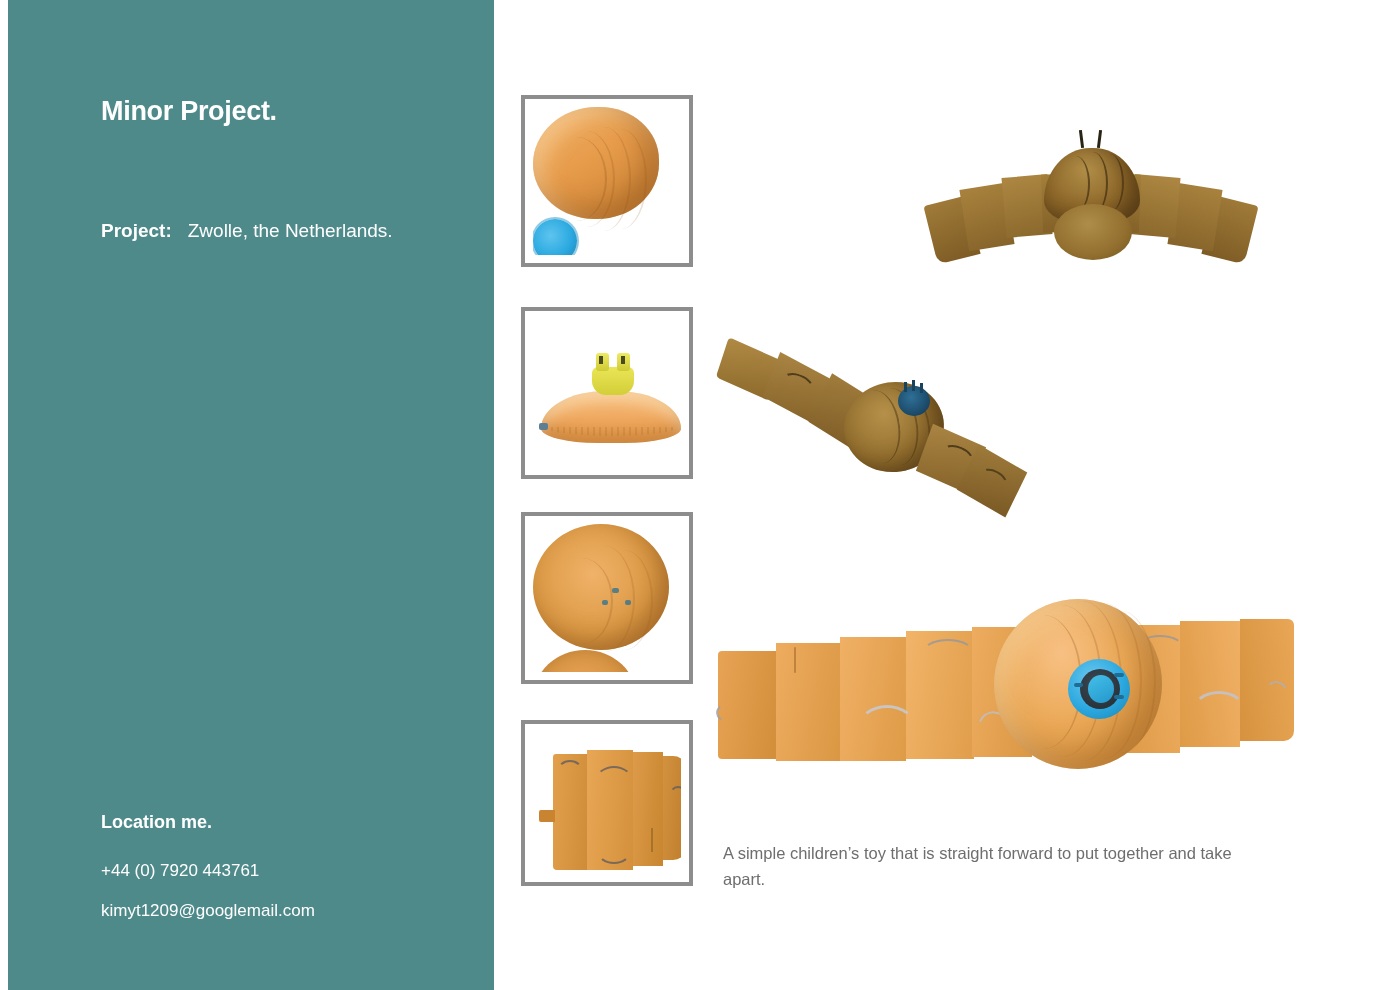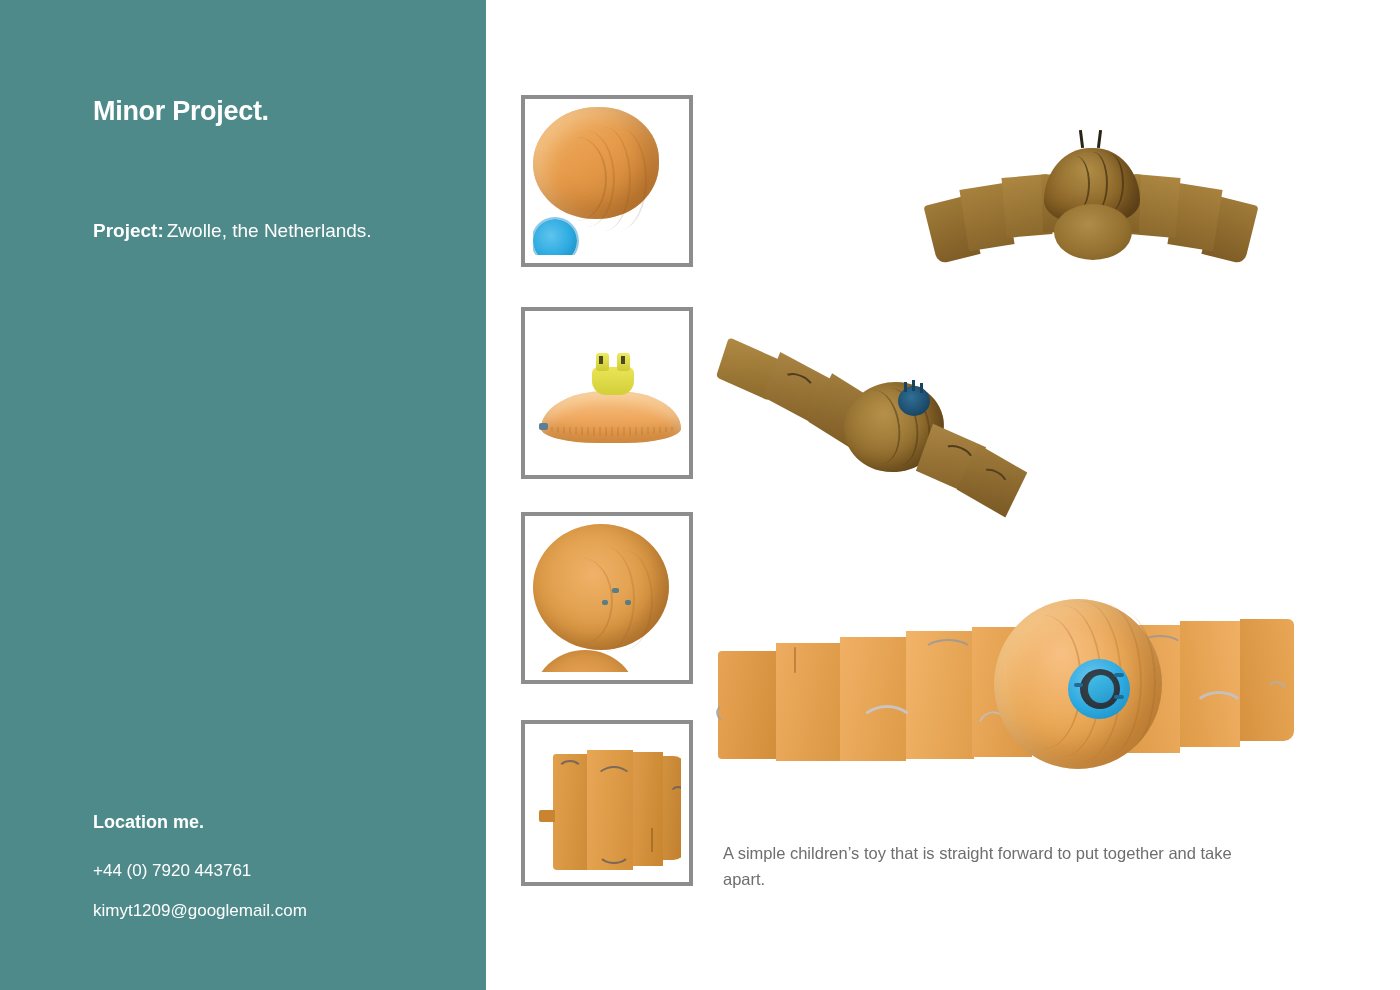--- a/index.html
+++ b/index.html
@@ -6,40 +6,40 @@
   html,body { width:1400px; height:990px; }
   body {
     font-family:"Liberation Sans", sans-serif;
     background:#ffffff;
     overflow:hidden;
     position:relative;
   }
 
   
   #sidebar {
-    position:absolute; left:0; top:0;
+    position:absolute; left:8px; top:0;
     width:486px; height:990px;
     background:#4f8a8b;
   }
   #project-title {
     position:absolute; left:93px; top:96px;
     font-size:27px; font-weight:bold; color:#ffffff;
     letter-spacing:-0.3px;
   }
   #project-subtitle {
     position:absolute; left:93px; top:157px;
     font-size:20px; font-weight:bold; color:#ffffff;
     letter-spacing:-0.2px;
   }
   #location-row {
     position:absolute; left:93px; top:220px;
     font-size:19px; color:#ffffff; white-space:nowrap;
   }
   #location-row .lbl { font-weight:bold; }
-  #location-row .val { font-weight:normal; margin-left:3px; }
+  #location-row .val { font-weight:normal; margin-left:16px; }
 
   #contact-heading {
     position:absolute; left:93px; top:812px;
     font-size:18px; font-weight:bold; color:#ffffff;
   }
   #contact-phone {
     position:absolute; left:93px; top:861px;
     font-size:17px; color:#ffffff;
   }
   #contact-email {

